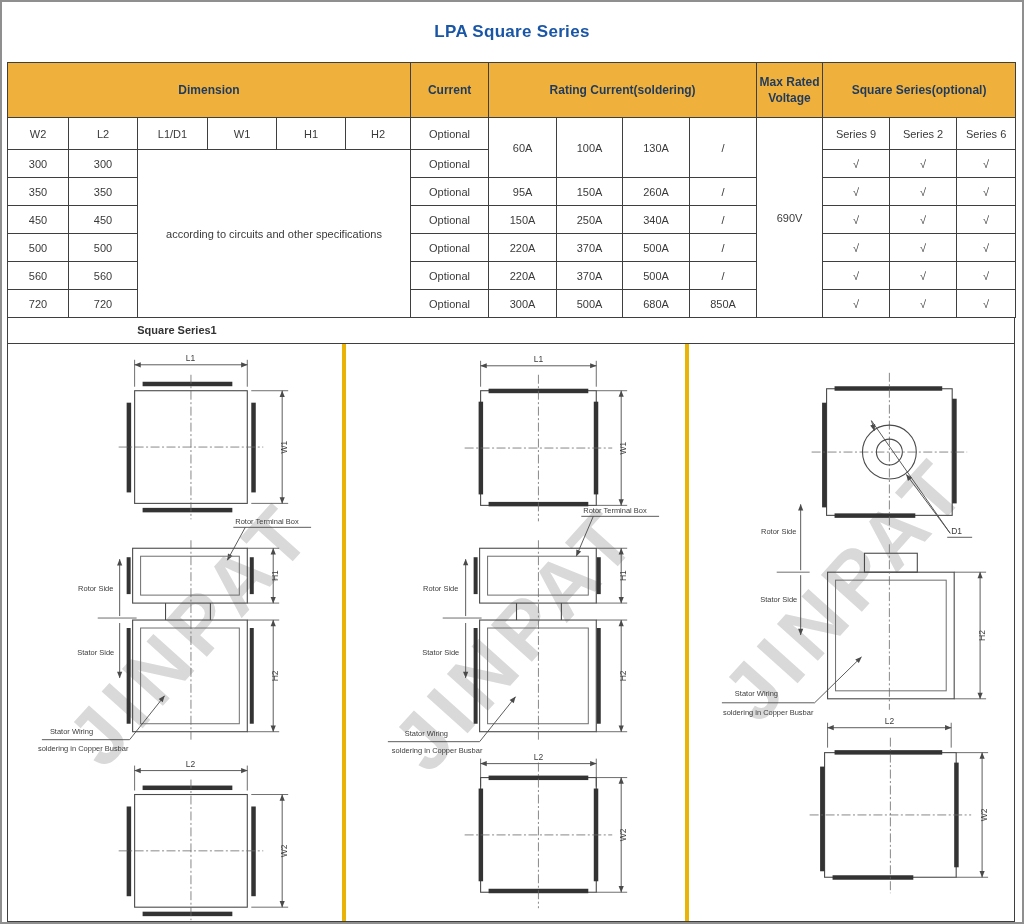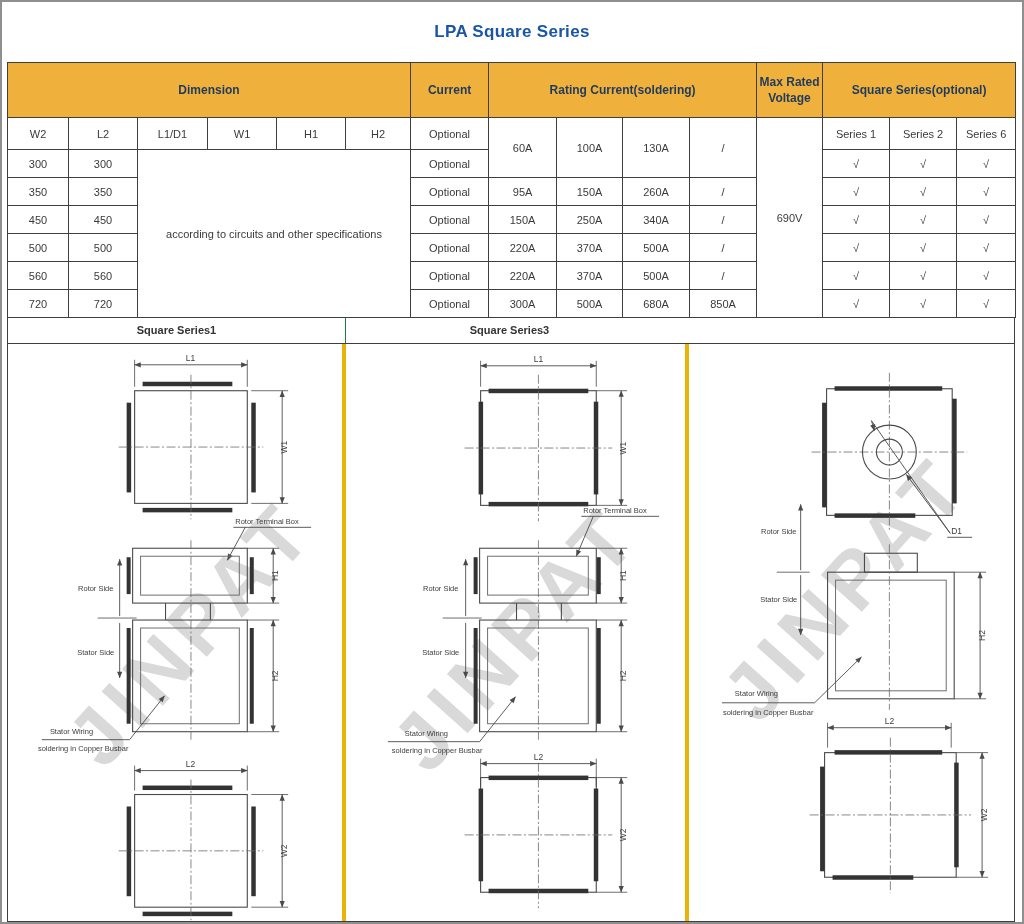--- a/index.html
+++ b/index.html
@@ -7,21 +7,21 @@
   .title-bar{height:60px;display:flex;align-items:center;justify-content:center;}
   .title-bar .t{color:#1A56A6;font-weight:bold;font-size:17px;letter-spacing:.3px;}
   table.spec{border-collapse:collapse;table-layout:fixed;width:1008px;border-radius:20px;}
   table.spec td,table.spec th{border:1px solid #3f3f3f;text-align:center;vertical-align:middle;
     font-size:11px;color:#3a3a3a;font-weight:normal;padding:0 2px;overflow:hidden;}
   table.spec tr.hdr th{background:#F0B13C;color:#1E3A5F;font-weight:bold;font-size:12px;height:54px;line-height:1.35;}
   table.spec tr.sub{height:32px;}
   table.spec tr.data{height:28px;}
   .sec-titles{display:flex;width:1008px;border:1px solid #3f3f3f;border-top:none;box-sizing:border-box;}
   .sec-titles .cell{height:25px;line-height:25px;text-align:center;font-weight:bold;font-size:11px;color:#333;
-    box-sizing:border-box;border-right:1px solid #15803d;}
+    box-sizing:border-box;border-right:6px solid #15803d;}
   .sec-titles .cell:last-child{border-right:none;}
   .drawings{display:flex;width:1008px;height:578px;position:relative;overflow:hidden;
     border:1px solid #3f3f3f;border-top:none;box-sizing:border-box;}
   .dcol{box-sizing:border-box;border-right:4px solid #eab308;position:relative;z-index:1;}
   .dcol:last-child{border-right:none;}
   .dcol svg{display:block;}
   .wm{position:absolute;z-index:0;color:#d9d9d9;font-weight:bold;font-size:80px;letter-spacing:8px;
     white-space:nowrap;transform:translate(-50%,-50%) rotate(-48deg);user-select:none;}
   
   .box{fill:none;stroke:#4a4a4a;stroke-width:1.1;}
@@ -83,21 +83,21 @@
         <td>L1/D1</td>
         <td>W1</td>
         <td>H1</td>
         <td>H2</td>
         <td>Optional</td>
         <td rowspan="2">60A</td>
         <td rowspan="2">100A</td>
         <td rowspan="2">130A</td>
         <td rowspan="2">/</td>
         <td rowspan="7">690V</td>
-        <td>Series 1</td>
+        <td>Series 9</td>
         <td>Series 2</td>
         <td>Series 6</td>
       </tr>
       <tr class="data">
         <td>300</td>
         <td>300</td>
         <td rowspan="6" colspan="4">according to circuits and other specifications</td>
         <td>Optional</td>
         <td>√</td>
         <td>√</td>
@@ -161,21 +161,20 @@
         <td>850A</td>
         <td>√</td>
         <td>√</td>
         <td>√</td>
       </tr>
     </tbody>
   </table>
 
   <div class="sec-titles">
     <div class="cell" style="width:338px">Square Series1</div>
-    <div class="cell" style="width:327px">Square Series3</div>
   </div>
 
   <div class="drawings">
     <div class="wm" style="left:183px;top:290px">JINPAT</div>
     <div class="wm" style="left:508px;top:295px">JINPAT</div>
     <div class="wm" style="left:838px;top:245px">JINPAT</div>
 
     <div class="dcol" style="width:338px">
       <svg viewBox="0 0 338 578" width="337" height="578">
 

